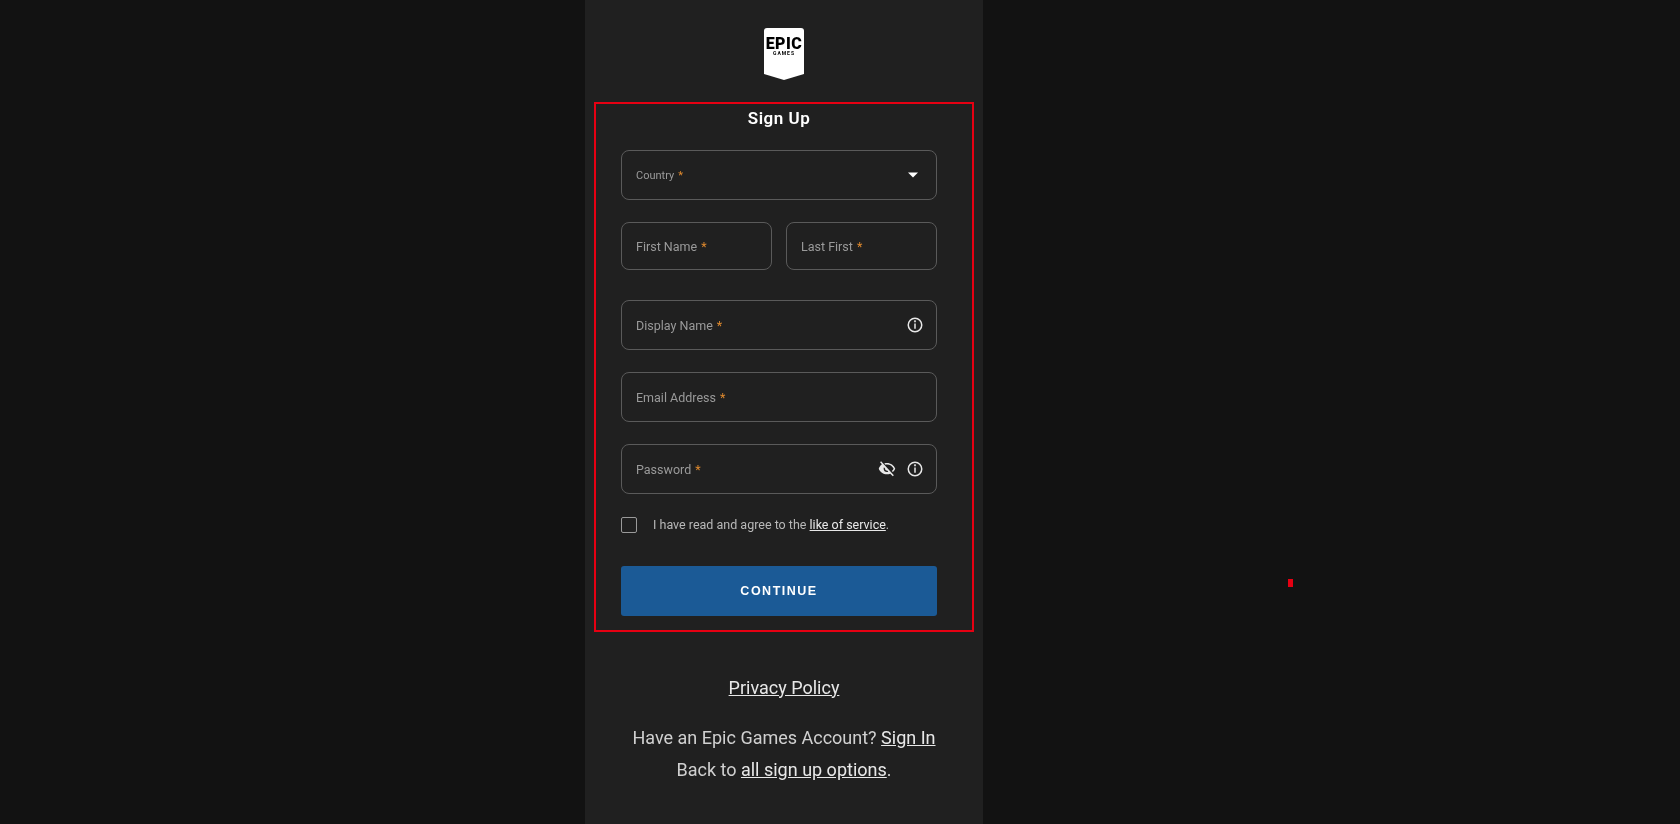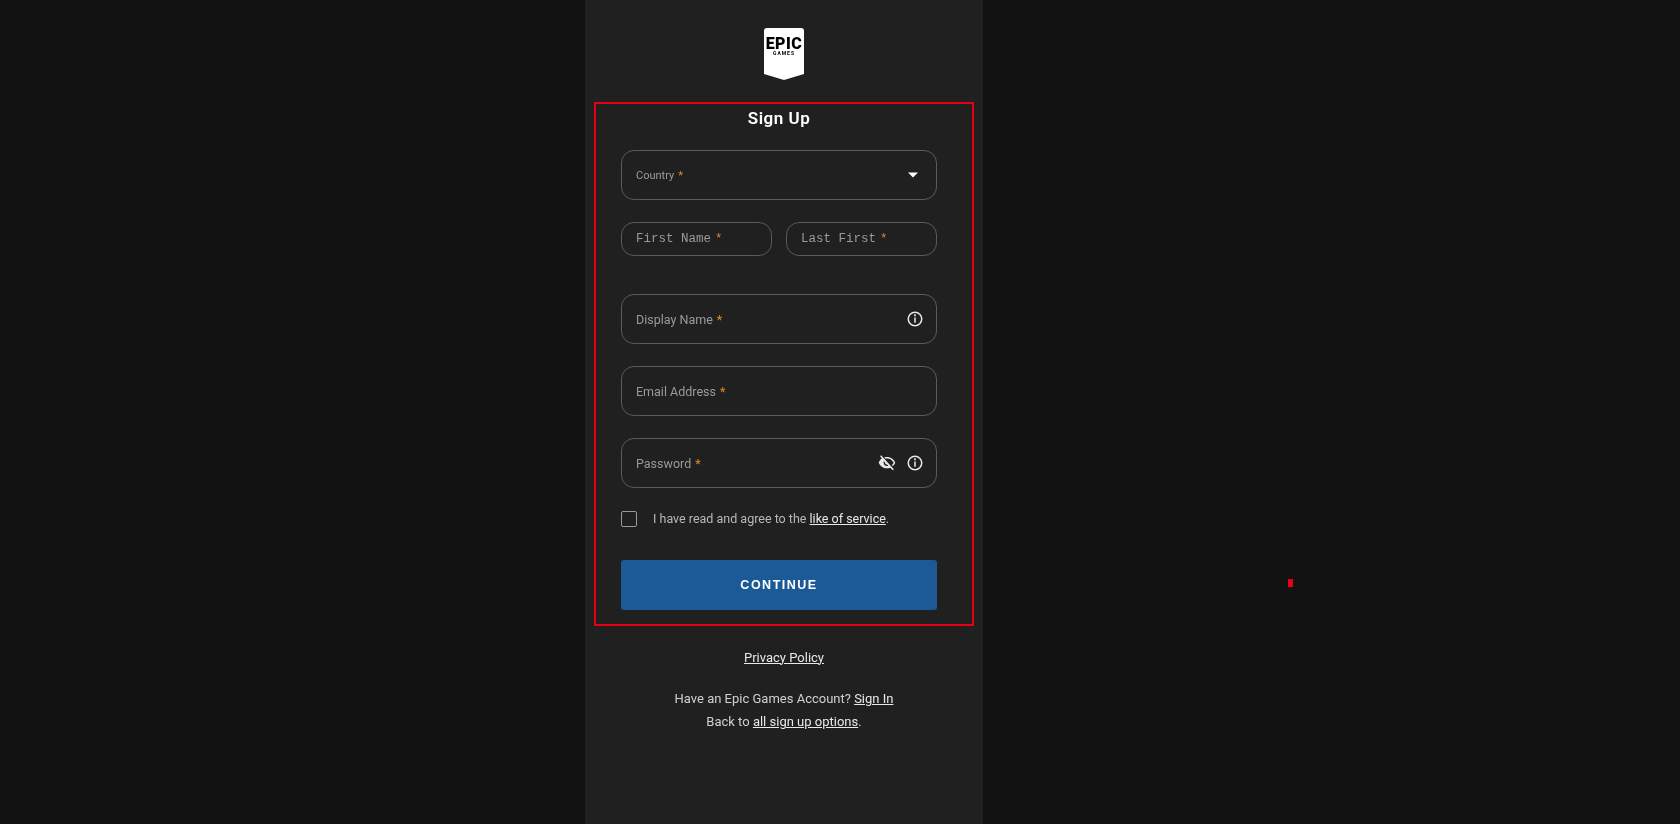--- a/index.html
+++ b/index.html
@@ -76,21 +76,21 @@
       text-align: center;
       font-size: 17px;
       font-weight: 600;
       letter-spacing: 0.5px;
       margin-top: 4px;
       margin-bottom: 22px;
     }
     .field {
       position: relative;
       border: 1px solid #5a5a5a;
-      border-radius: 13px;
+      border-radius: 8px;
       height: 50px;
       margin-bottom: 22px;
       display: flex;
       align-items: center;
       padding: 0 14px;
     }
     .field-label {
       color: #9a9a9a;
       font-size: 12.5px;
     }
@@ -101,23 +101,22 @@
     }
     .field-sm .field-label { font-size: 11px; }
     .field-sm .req { font-size: 11px; }
     .name-row {
       display: flex;
       gap: 14px;
       margin-bottom: 22px;
     }
     .name-row .field {
       flex: 1;
-      margin-bottom: 16px;
-      height: 34px;
-      font-family: Liberation Mono, monospace;
+      margin-bottom: 8px;
+      height: 48px;
     }
     .dropdown-caret {
       position: absolute;
       right: 18px;
       top: 50%;
       transform: translateY(-50%);
       width: 0;
       height: 0;
       border-left: 5px solid transparent;
       border-right: 5px solid transparent;
@@ -168,23 +167,23 @@
       border: none;
       border-radius: 3px;
       font-size: 12.5px;
       font-weight: 600;
       letter-spacing: 1.5px;
       margin-top: 14px;
       cursor: pointer;
     }
     .links {
       text-align: center;
-      margin-top: 20px;
+      margin-top: 40px;
       color: #d0d0d0;
-      font-size: 13px;
+      font-size: 18px;
       line-height: 1.8;
     }
     .links a {
       color: #e8e8e8;
       text-decoration: underline;
     }
     .privacy {
       display: block;
       margin-bottom: 18px;
     }

